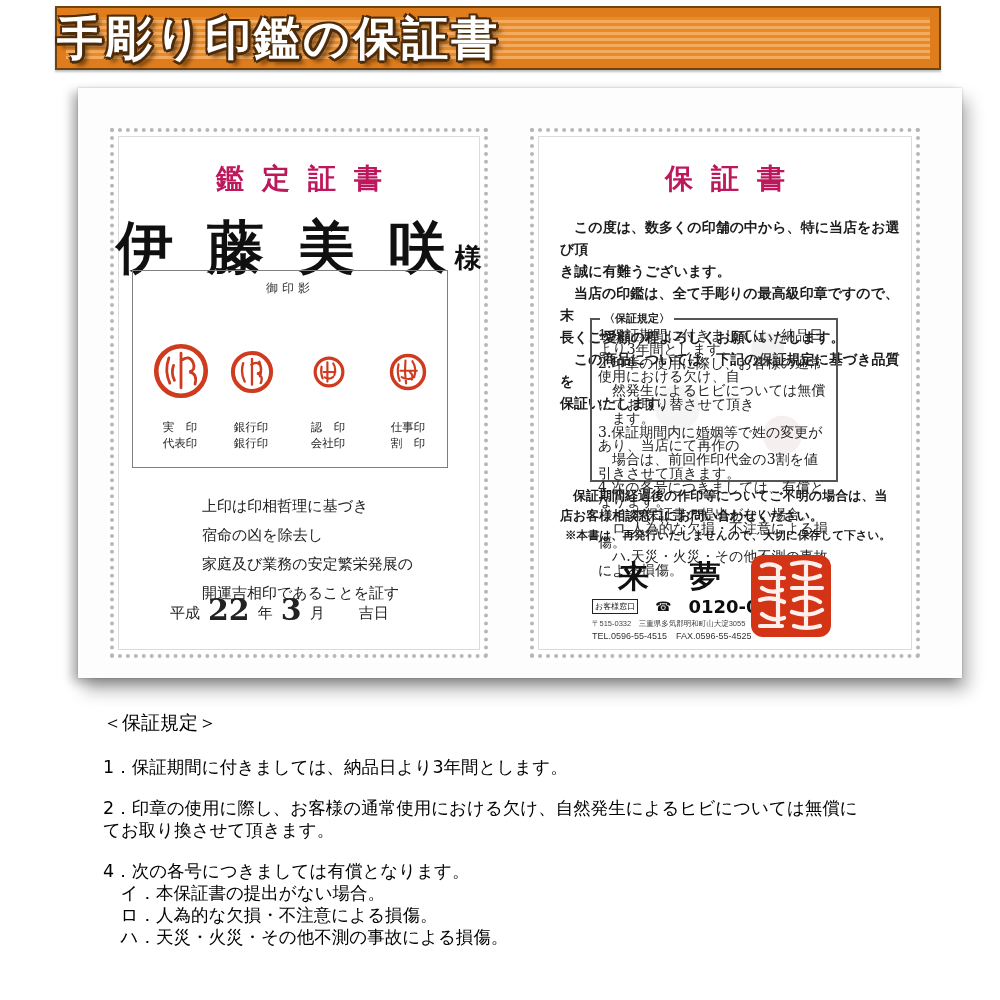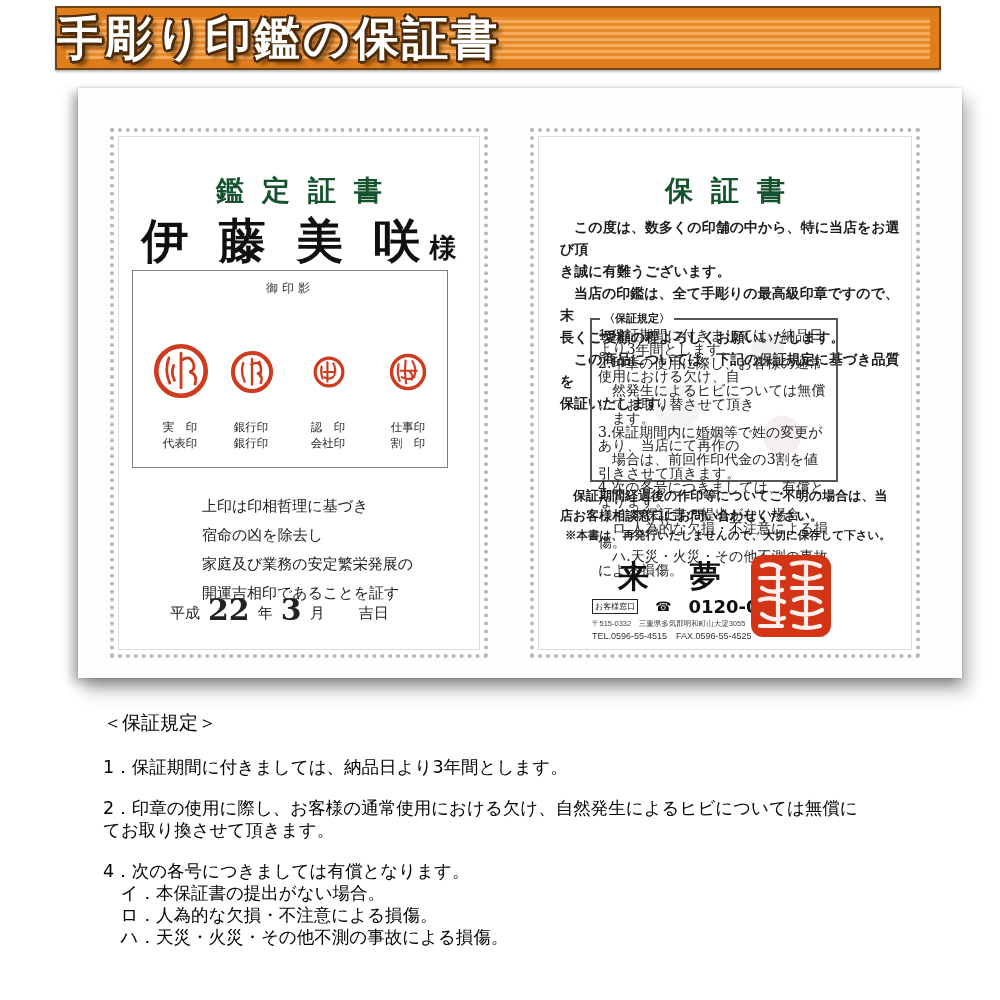--- a/index.html
+++ b/index.html
@@ -19,28 +19,28 @@
 
   
   .photo{position:absolute;left:78px;top:88px;width:884px;height:590px;background:#fdfdfd;
     box-shadow:-6px 4px 10px rgba(0,0,0,.28), 6px 12px 16px rgba(0,0,0,.30), 0 0 2px rgba(0,0,0,.2);}
 
   .cert{position:absolute;box-sizing:border-box;border:4px dotted #b7b7b7;outline:1px solid #dcdcdc;
         outline-offset:-9px;background:#ffffff;}
   .cert-left{left:32px;top:40px;width:378px;height:530px;}
   .cert-right{left:452px;top:40px;width:390px;height:530px;}
 
-  .cert-title{position:absolute;top:40px;left:0;width:100%;text-align:center;
-    font-family:Liberation Sans, sans-serif;font-size:28px;color:#14532d;
+  .cert-title{position:absolute;top:28px;left:0;width:100%;text-align:center;
+    font-family:Liberation Sans, sans-serif;font-size:28px;color:#be185d;
     letter-spacing:18px;text-indent:18px;font-weight:bold;}
 
   
   .name-row{position:absolute;top:78px;left:0;width:100%;text-align:center;
     font-family:"DejaVu Serif","Liberation Serif",serif;color:#101010;white-space:nowrap;}
-  .name{font-size:47px;letter-spacing:7px;font-weight:bold;}
+  .name{font-size:57px;letter-spacing:7px;font-weight:bold;}
   .honorific{font-size:27px;margin-left:2px;font-weight:bold;}
 
   .imp-box{position:absolute;left:18px;top:138px;width:314px;height:196px;border:1px solid #7e7e7e;}
   .imp-label{position:absolute;top:9px;left:0;width:100%;text-align:center;font-size:12px;
     letter-spacing:4px;color:#333;font-family:"DejaVu Serif",serif;}
   .seal{position:absolute;}
   .seal-col{position:absolute;width:84px;text-align:center;font-size:11.5px;line-height:16px;
     color:#222;font-family:"DejaVu Serif",serif;top:148px;}
 
   .statement{position:absolute;left:88px;top:360px;font-family:"DejaVu Serif",serif;

